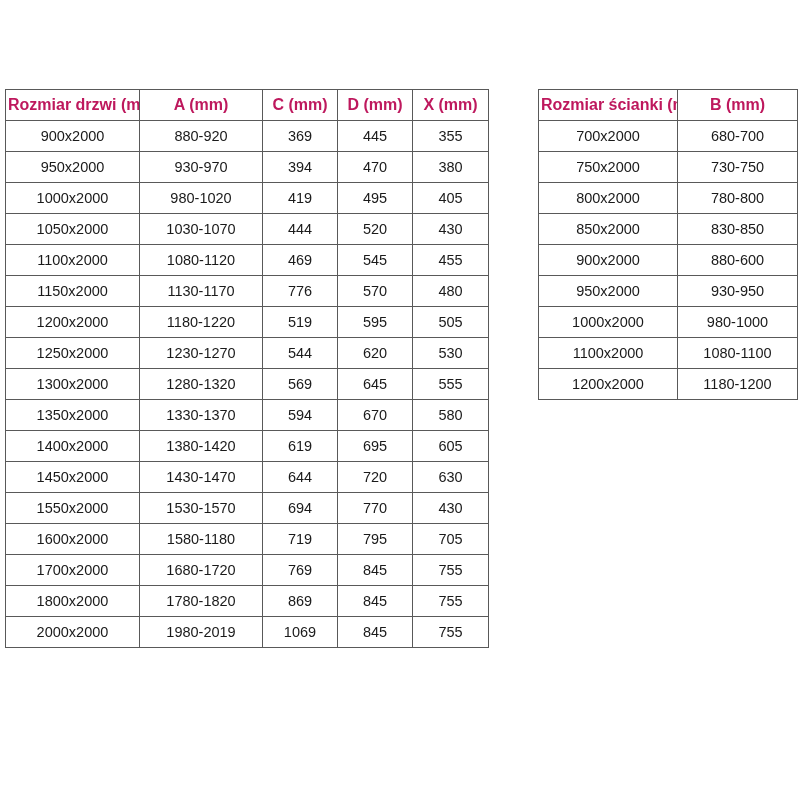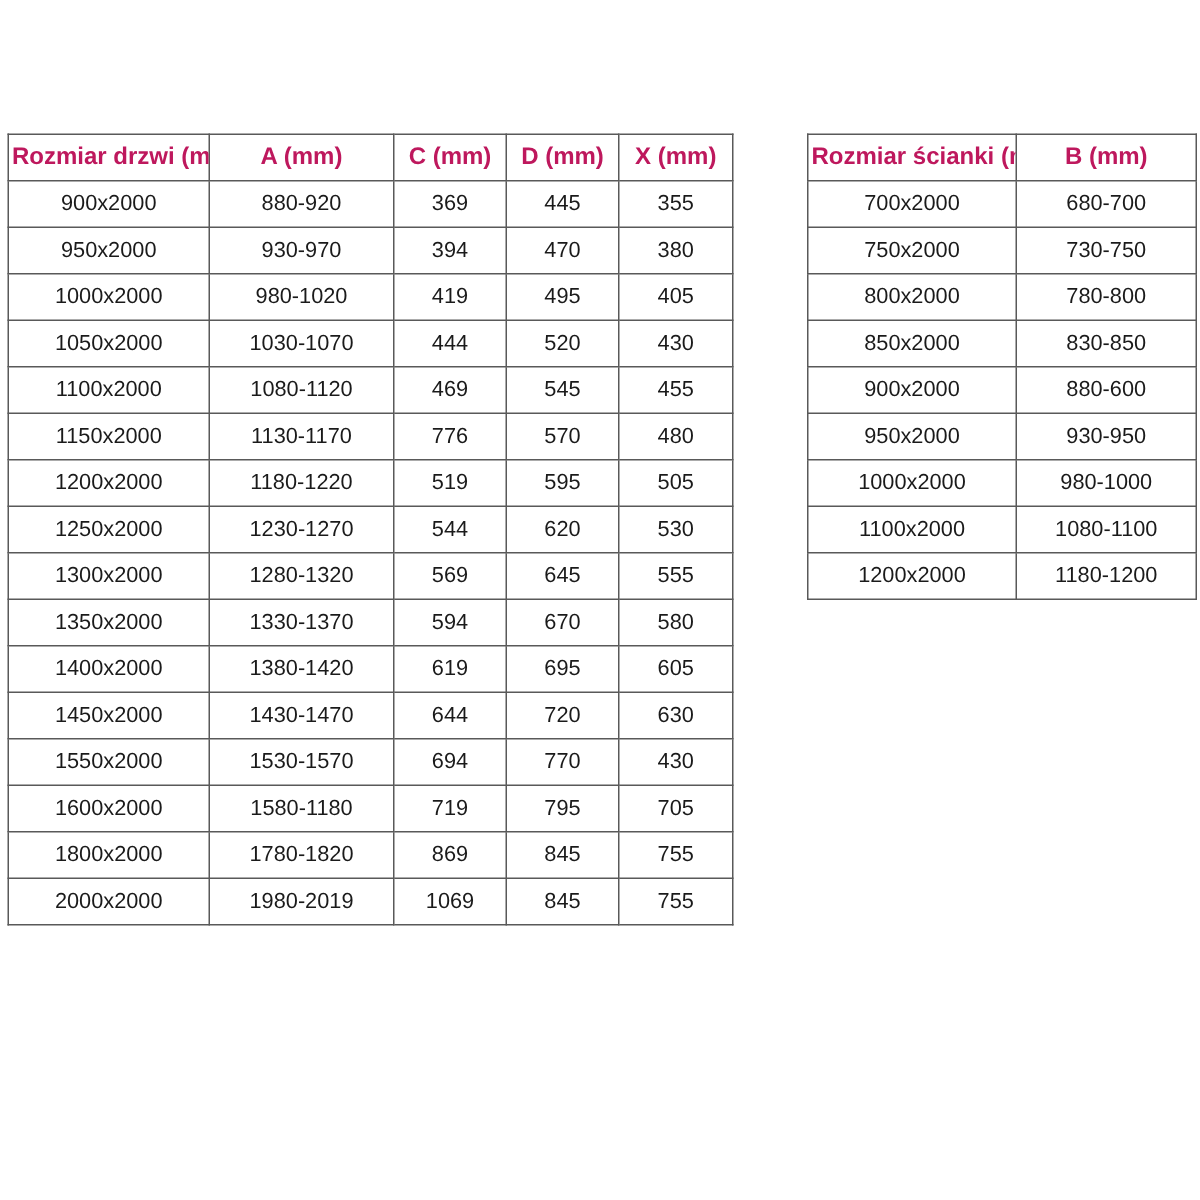--- a/index.html
+++ b/index.html
@@ -173,20 +173,27 @@
           <td>430</td>
         </tr>
         <tr>
           <td>1600x2000</td>
           <td>1580-1180</td>
           <td>719</td>
           <td>795</td>
           <td>705</td>
         </tr>
         <tr>
+          <td>1700x2000</td>
+          <td>1680-1720</td>
+          <td>769</td>
+          <td>845</td>
+          <td>755</td>
+        </tr>
+        <tr>
           <td>1800x2000</td>
           <td>1780-1820</td>
           <td>869</td>
           <td>845</td>
           <td>755</td>
         </tr>
         <tr>
           <td>2000x2000</td>
           <td>1980-2019</td>
           <td>1069</td>

